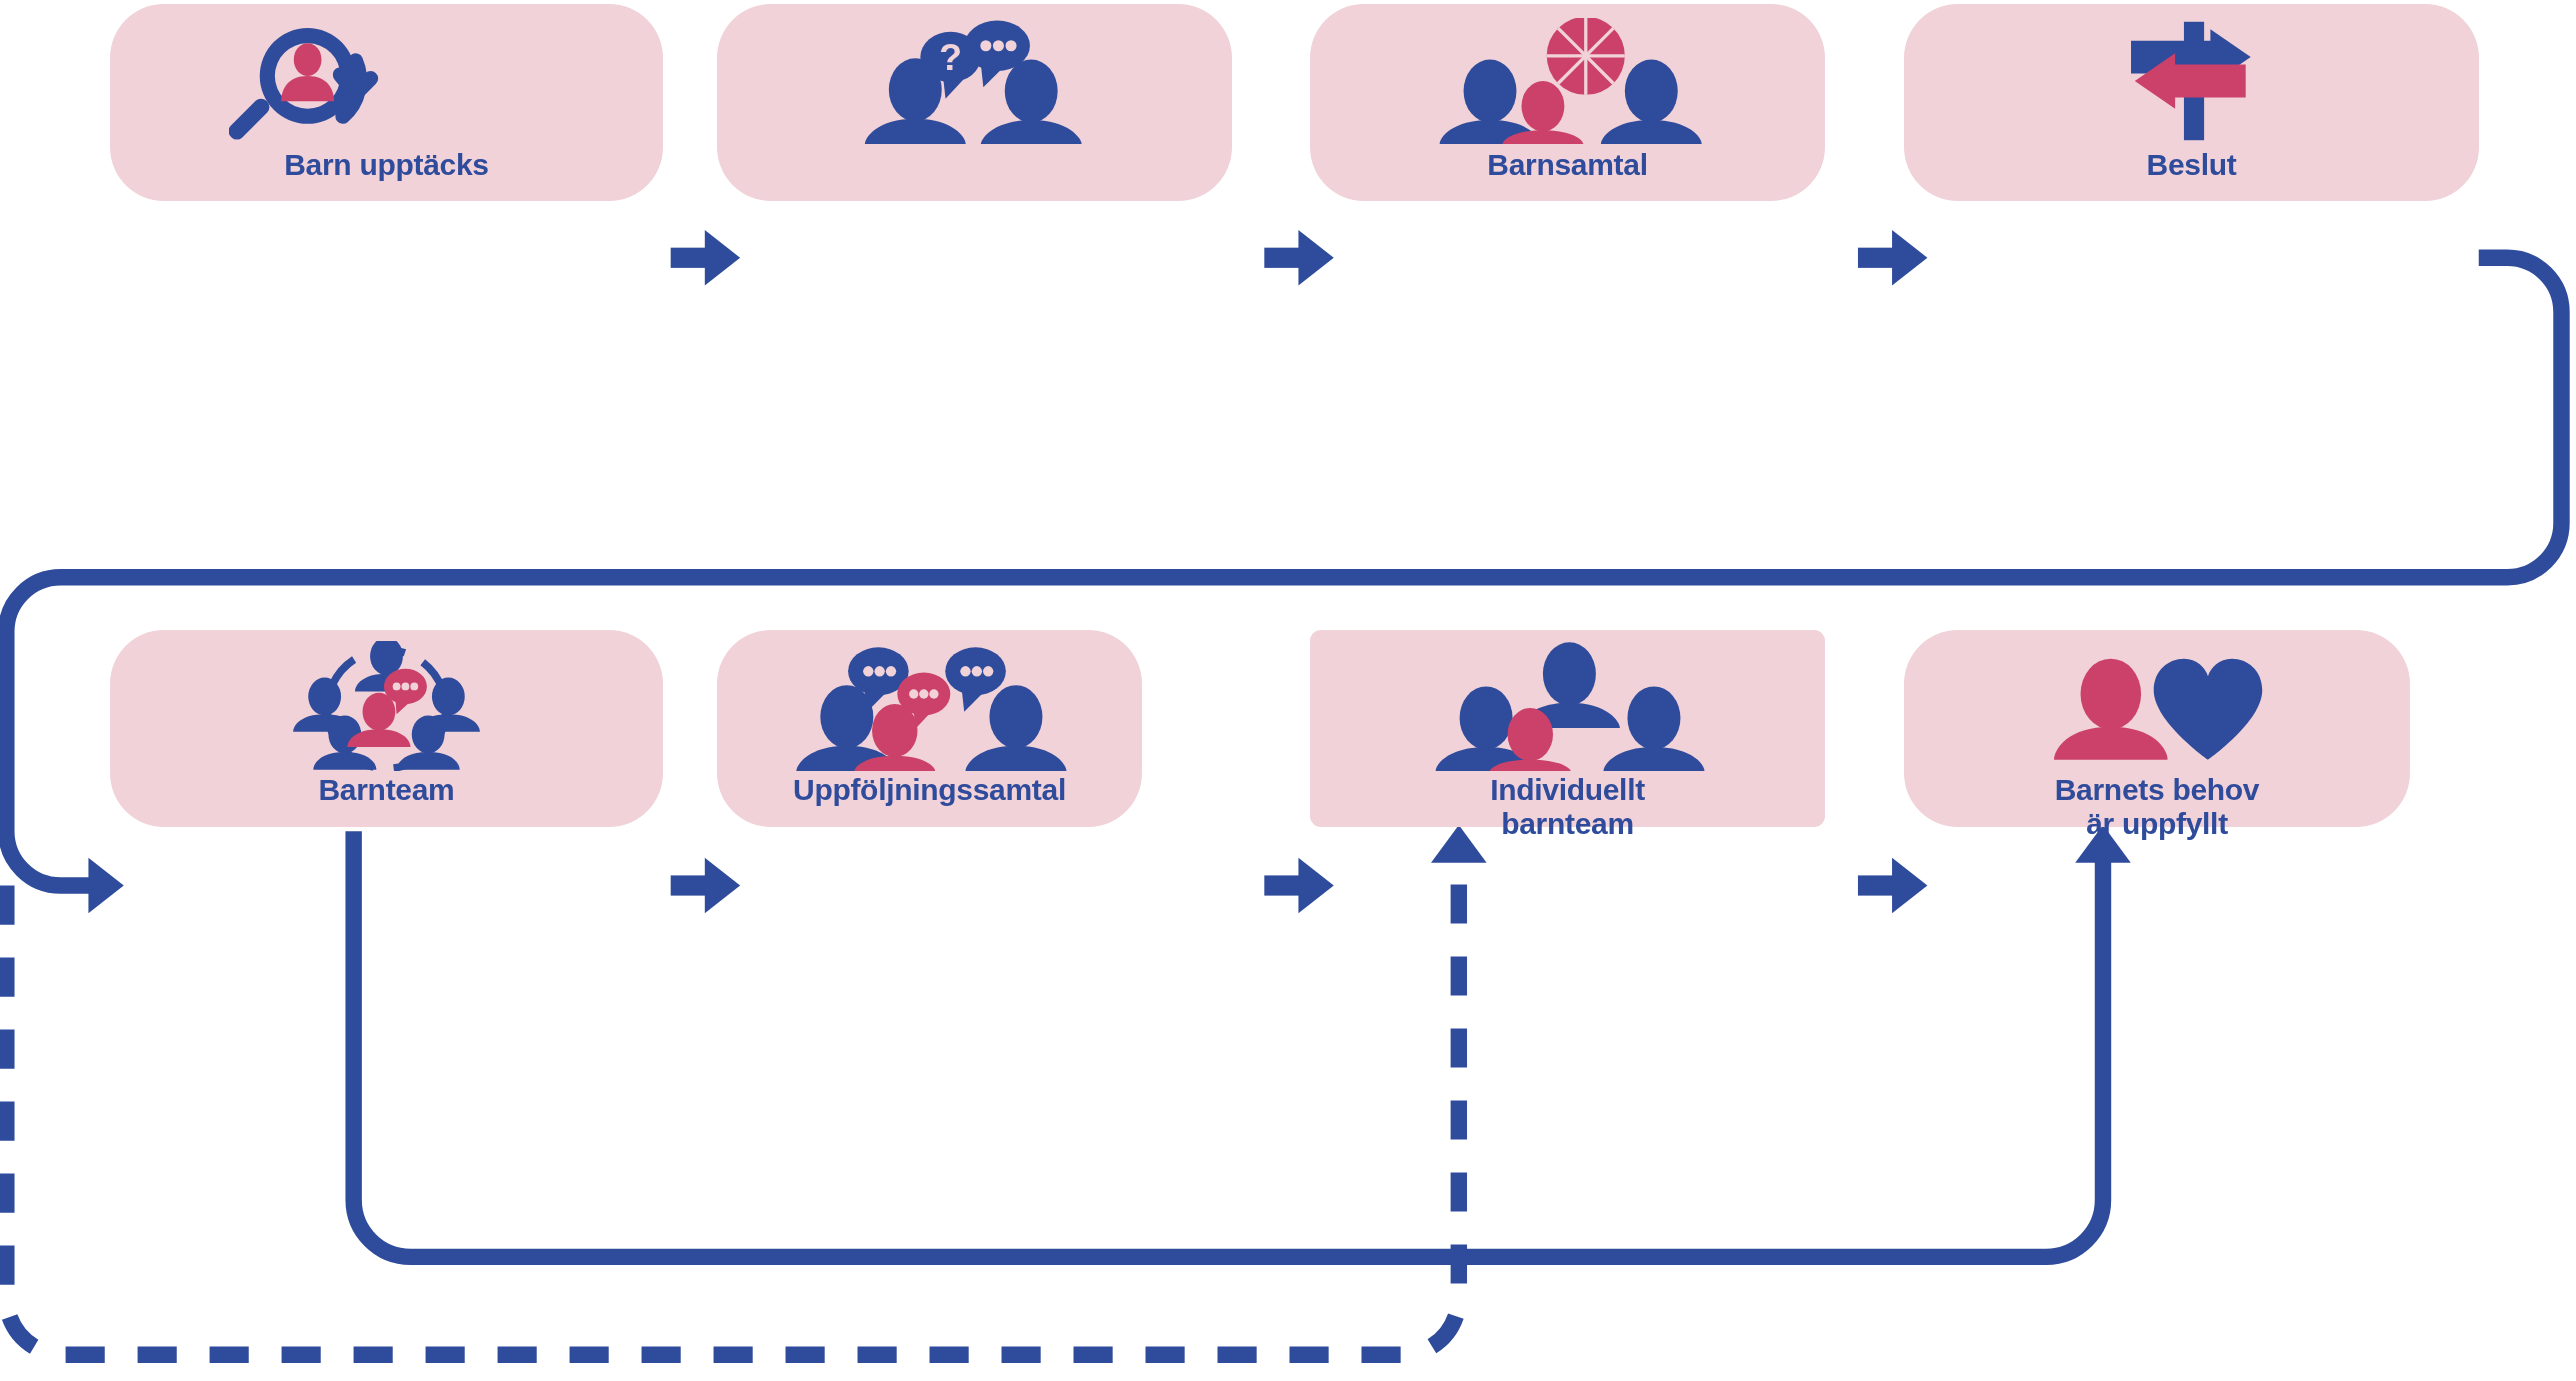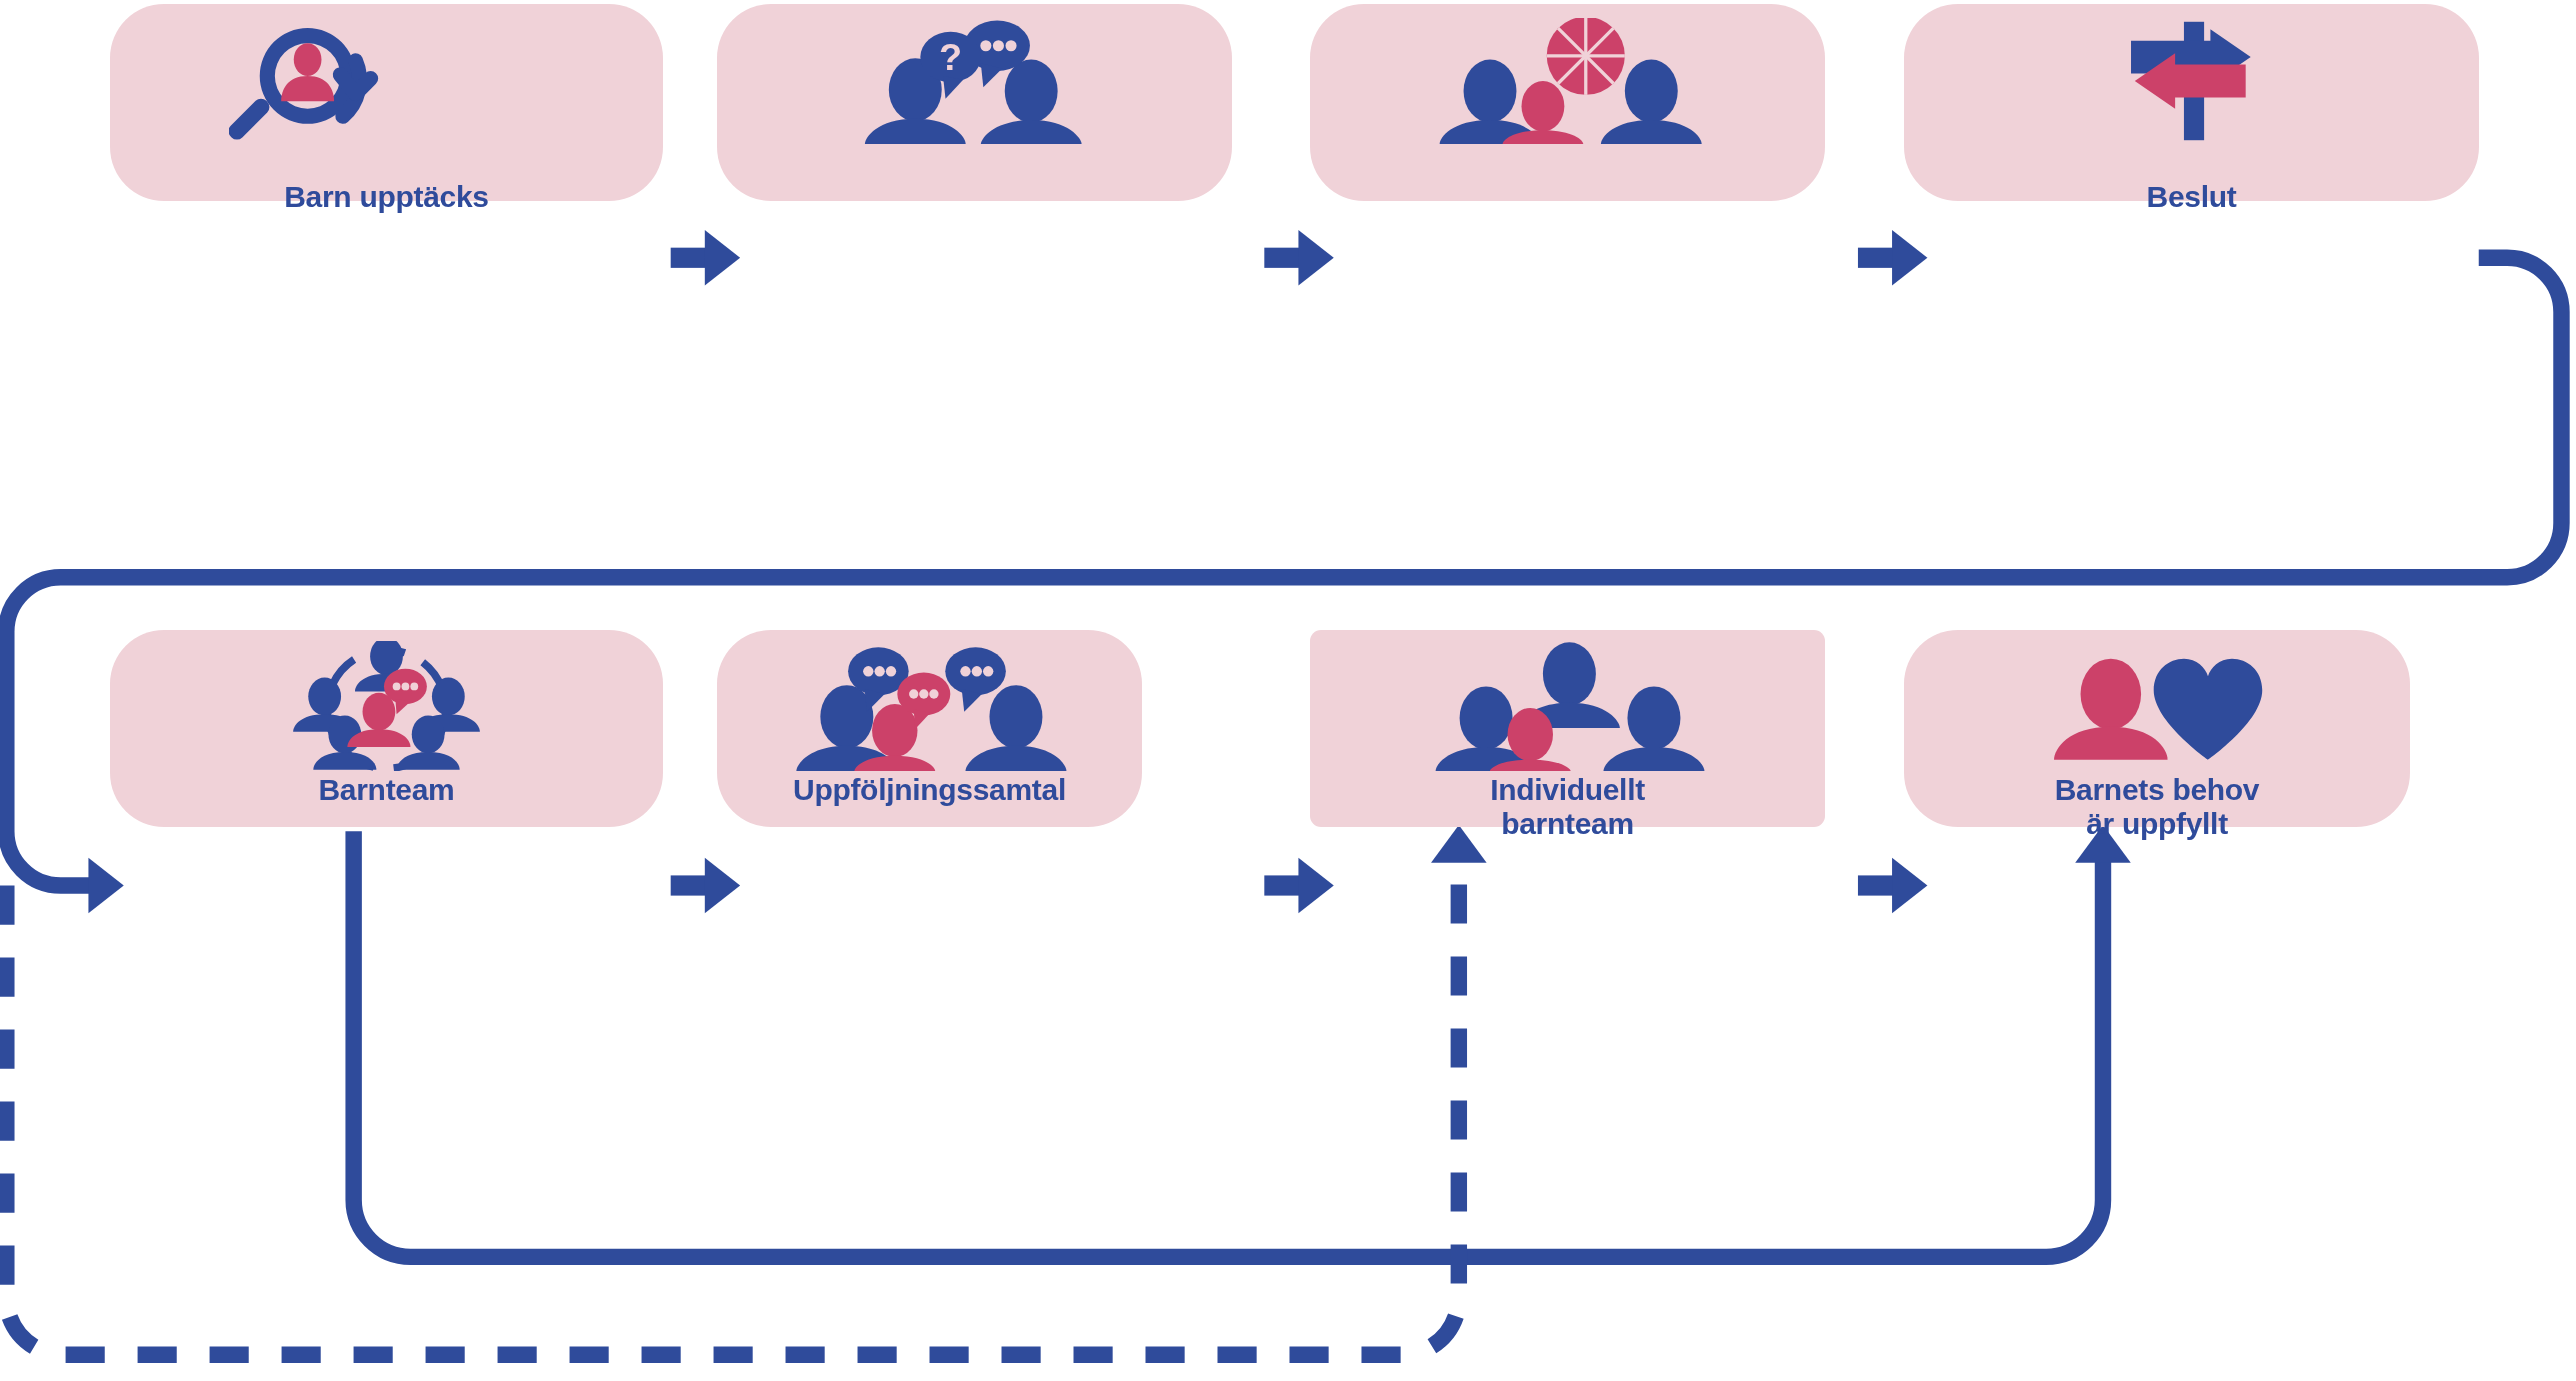--- a/index.html
+++ b/index.html
@@ -8,21 +8,21 @@
   #stage{position:relative;width:2576px;height:1382px;background:#fff;}
   #connectors{position:absolute;left:0;top:0;width:2576px;height:1382px;pointer-events:none;}
   .card{position:absolute;background:#f0d2d8;border-radius:54px;
         display:flex;flex-direction:column;align-items:center;justify-content:flex-start;}
   .card-icon{position:absolute;left:0;right:0;display:flex;align-items:center;justify-content:center;}
   .card-label{position:absolute;left:0;right:0;text-align:center;
               color:#2f4b9b;font-weight:bold;line-height:1.12;letter-spacing:-0.3px;}
   
   .r1{top:3.8px;height:197px;}
   .r1 .card-icon{top:14px;height:126px;}
-  .r1 .card-label{top:144px;font-size:30px;margin-top:32px;}
+  .r1 .card-label{top:144px;font-size:30px;}
   
   .r2{top:630px;height:197px;}
   .r2 .card-icon{top:11.4px;height:130px;}
   .r2 .card-label{top:143px;font-size:30px;}
 </style>
 </head>
 <body>
 
 <div id="stage">
 
@@ -162,20 +162,23 @@
           <circle cx="132" cy="30" r="31"></circle>
         </g>
         <g stroke="#f0d2d8" stroke-width="2.6">
           <line x1="132" y1="-1" x2="132" y2="61"></line>
           <line x1="101" y1="30" x2="163" y2="30"></line>
           <line x1="110" y1="8" x2="154" y2="52"></line>
           <line x1="110" y1="52" x2="154" y2="8"></line>
         </g>
       </svg>
     </div>
+    <div class="card-label">
+      <div>Barnsamtal</div>
+    </div>
   </div>
 
   <div class="card r1" style="left:1904px;width:575px;">
     <div class="card-icon">
       <svg width="265" height="126" viewBox="0 0 210 100">
 
         <rect x="99" y="3" width="16" height="24" fill="#2f4b9b"></rect>
         <rect x="99" y="60" width="16" height="37" fill="#2f4b9b"></rect>
 
         <path d="M 57 18 L 120 18 L 120 9 L 152 31 L 120 53 L 120 44 L 57 44 Z" fill="#2f4b9b"></path>

